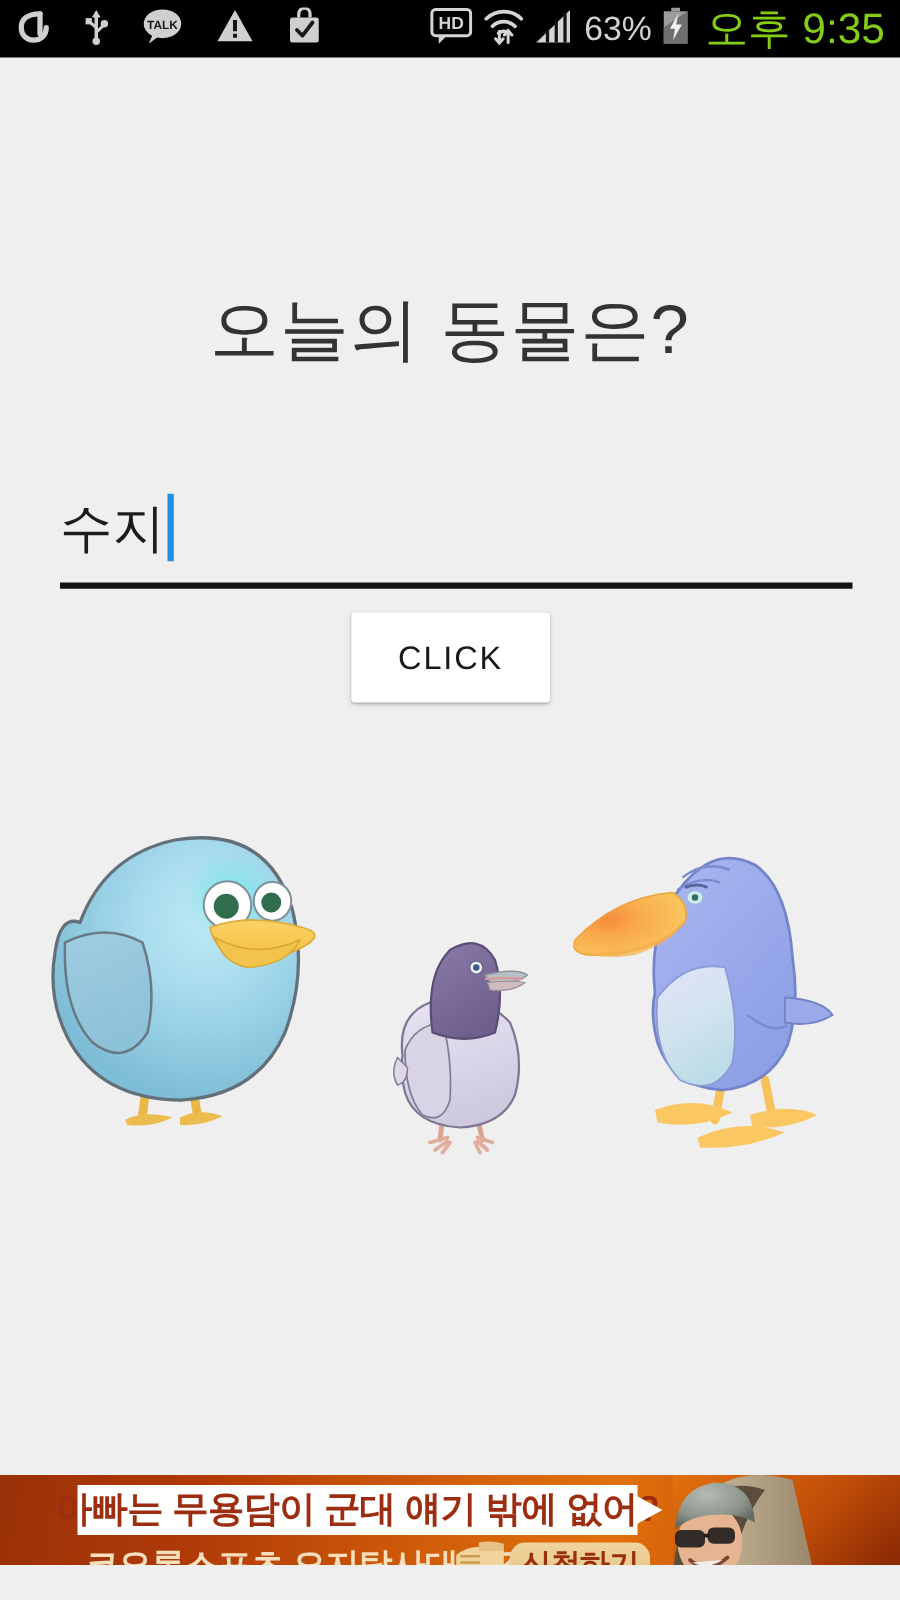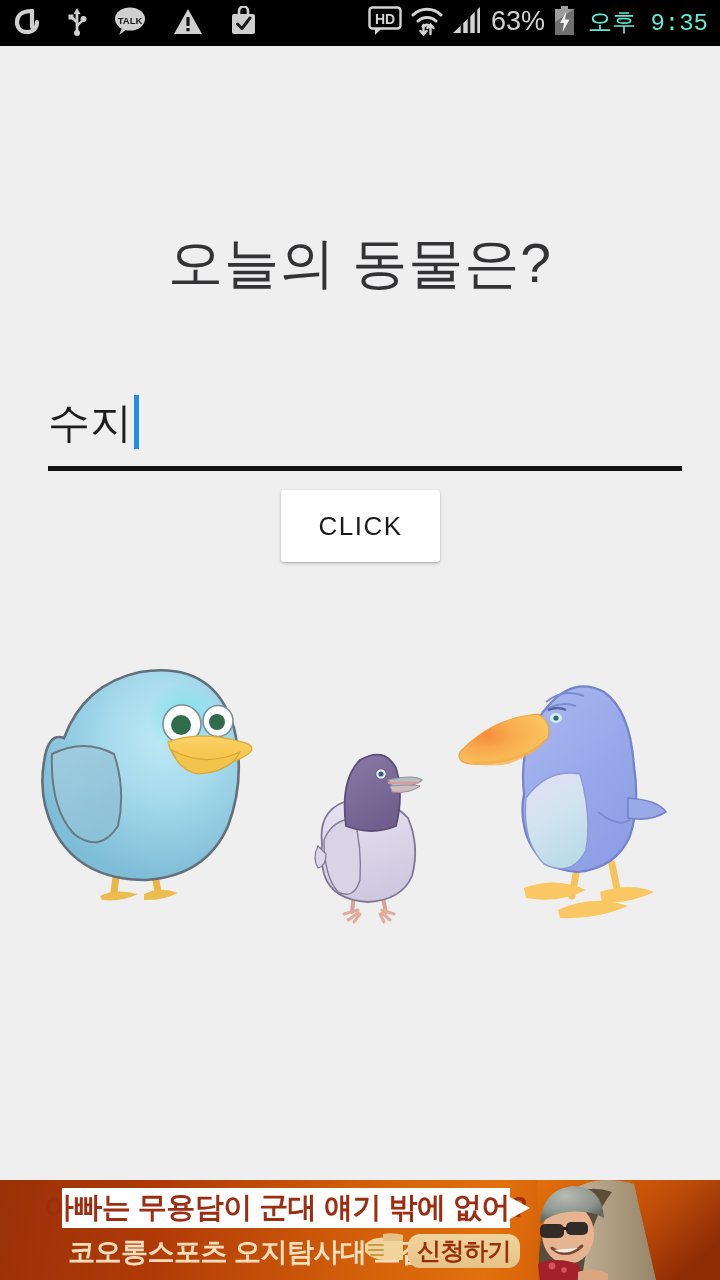--- a/index.html
+++ b/index.html
@@ -14,24 +14,24 @@
   
   #statusbar{
     position:absolute; top:0; left:0;
     width:720px; height:46px;
     background:#000;
     display:flex; align-items:center;
     padding:0 12px 0 14px;
     z-index:50;
   }
   .sb-left{ display:flex; align-items:center; gap:27px; }
-  .sb-right{ display:flex; align-items:flex-start; gap:9px; margin-left:auto; }
+  .sb-right{ display:flex; align-items:center; gap:9px; margin-left:auto; }
   .sb-icon{ display:block; }
   .sb-clock{
-    color:#5eead4; font-size:24px; margin-left:4px; white-space:nowrap;font-family:Liberation Mono, monospace;
+    color:#84cc16; font-size:34px; margin-left:4px; white-space:nowrap;
   }
   .sb-pct{ color:#d2d2d2; font-size:27px; }
 
   
   #content{
     position:absolute; top:46px; left:0;
     width:720px; height:1134px;
     background:#efeff0;
   }
 
@@ -83,21 +83,21 @@
     position:absolute; left:0; top:590px; width:720px; height:320px;
   }
   .bird{ position:absolute; }
   #bird-1{ left:22px;  top:14px;  width:266px; height:280px; }
   #bird-2{ left:296px; top:98px;  width:140px; height:196px; }
   #bird-3{ left:452px; top:20px;  width:230px; height:274px; }
 
   
   #ad{
     position:absolute; left:0; top:1180px;
-    width:720px; height:100px;
+    width:720px; height:72px;
     overflow:hidden;
     background:linear-gradient(100deg,#9a3108 0%,#b03a07 22%,#d4620a 52%,#e2700c 68%,#c44c07 88%,#9c3206 100%);
     cursor:pointer;
   }
   #ad-photo{
     position:absolute; right:0; top:0; width:182px; height:100px;
     overflow:hidden;
   }
   #ad-bubble{
     position:absolute; left:62px; top:8px;

